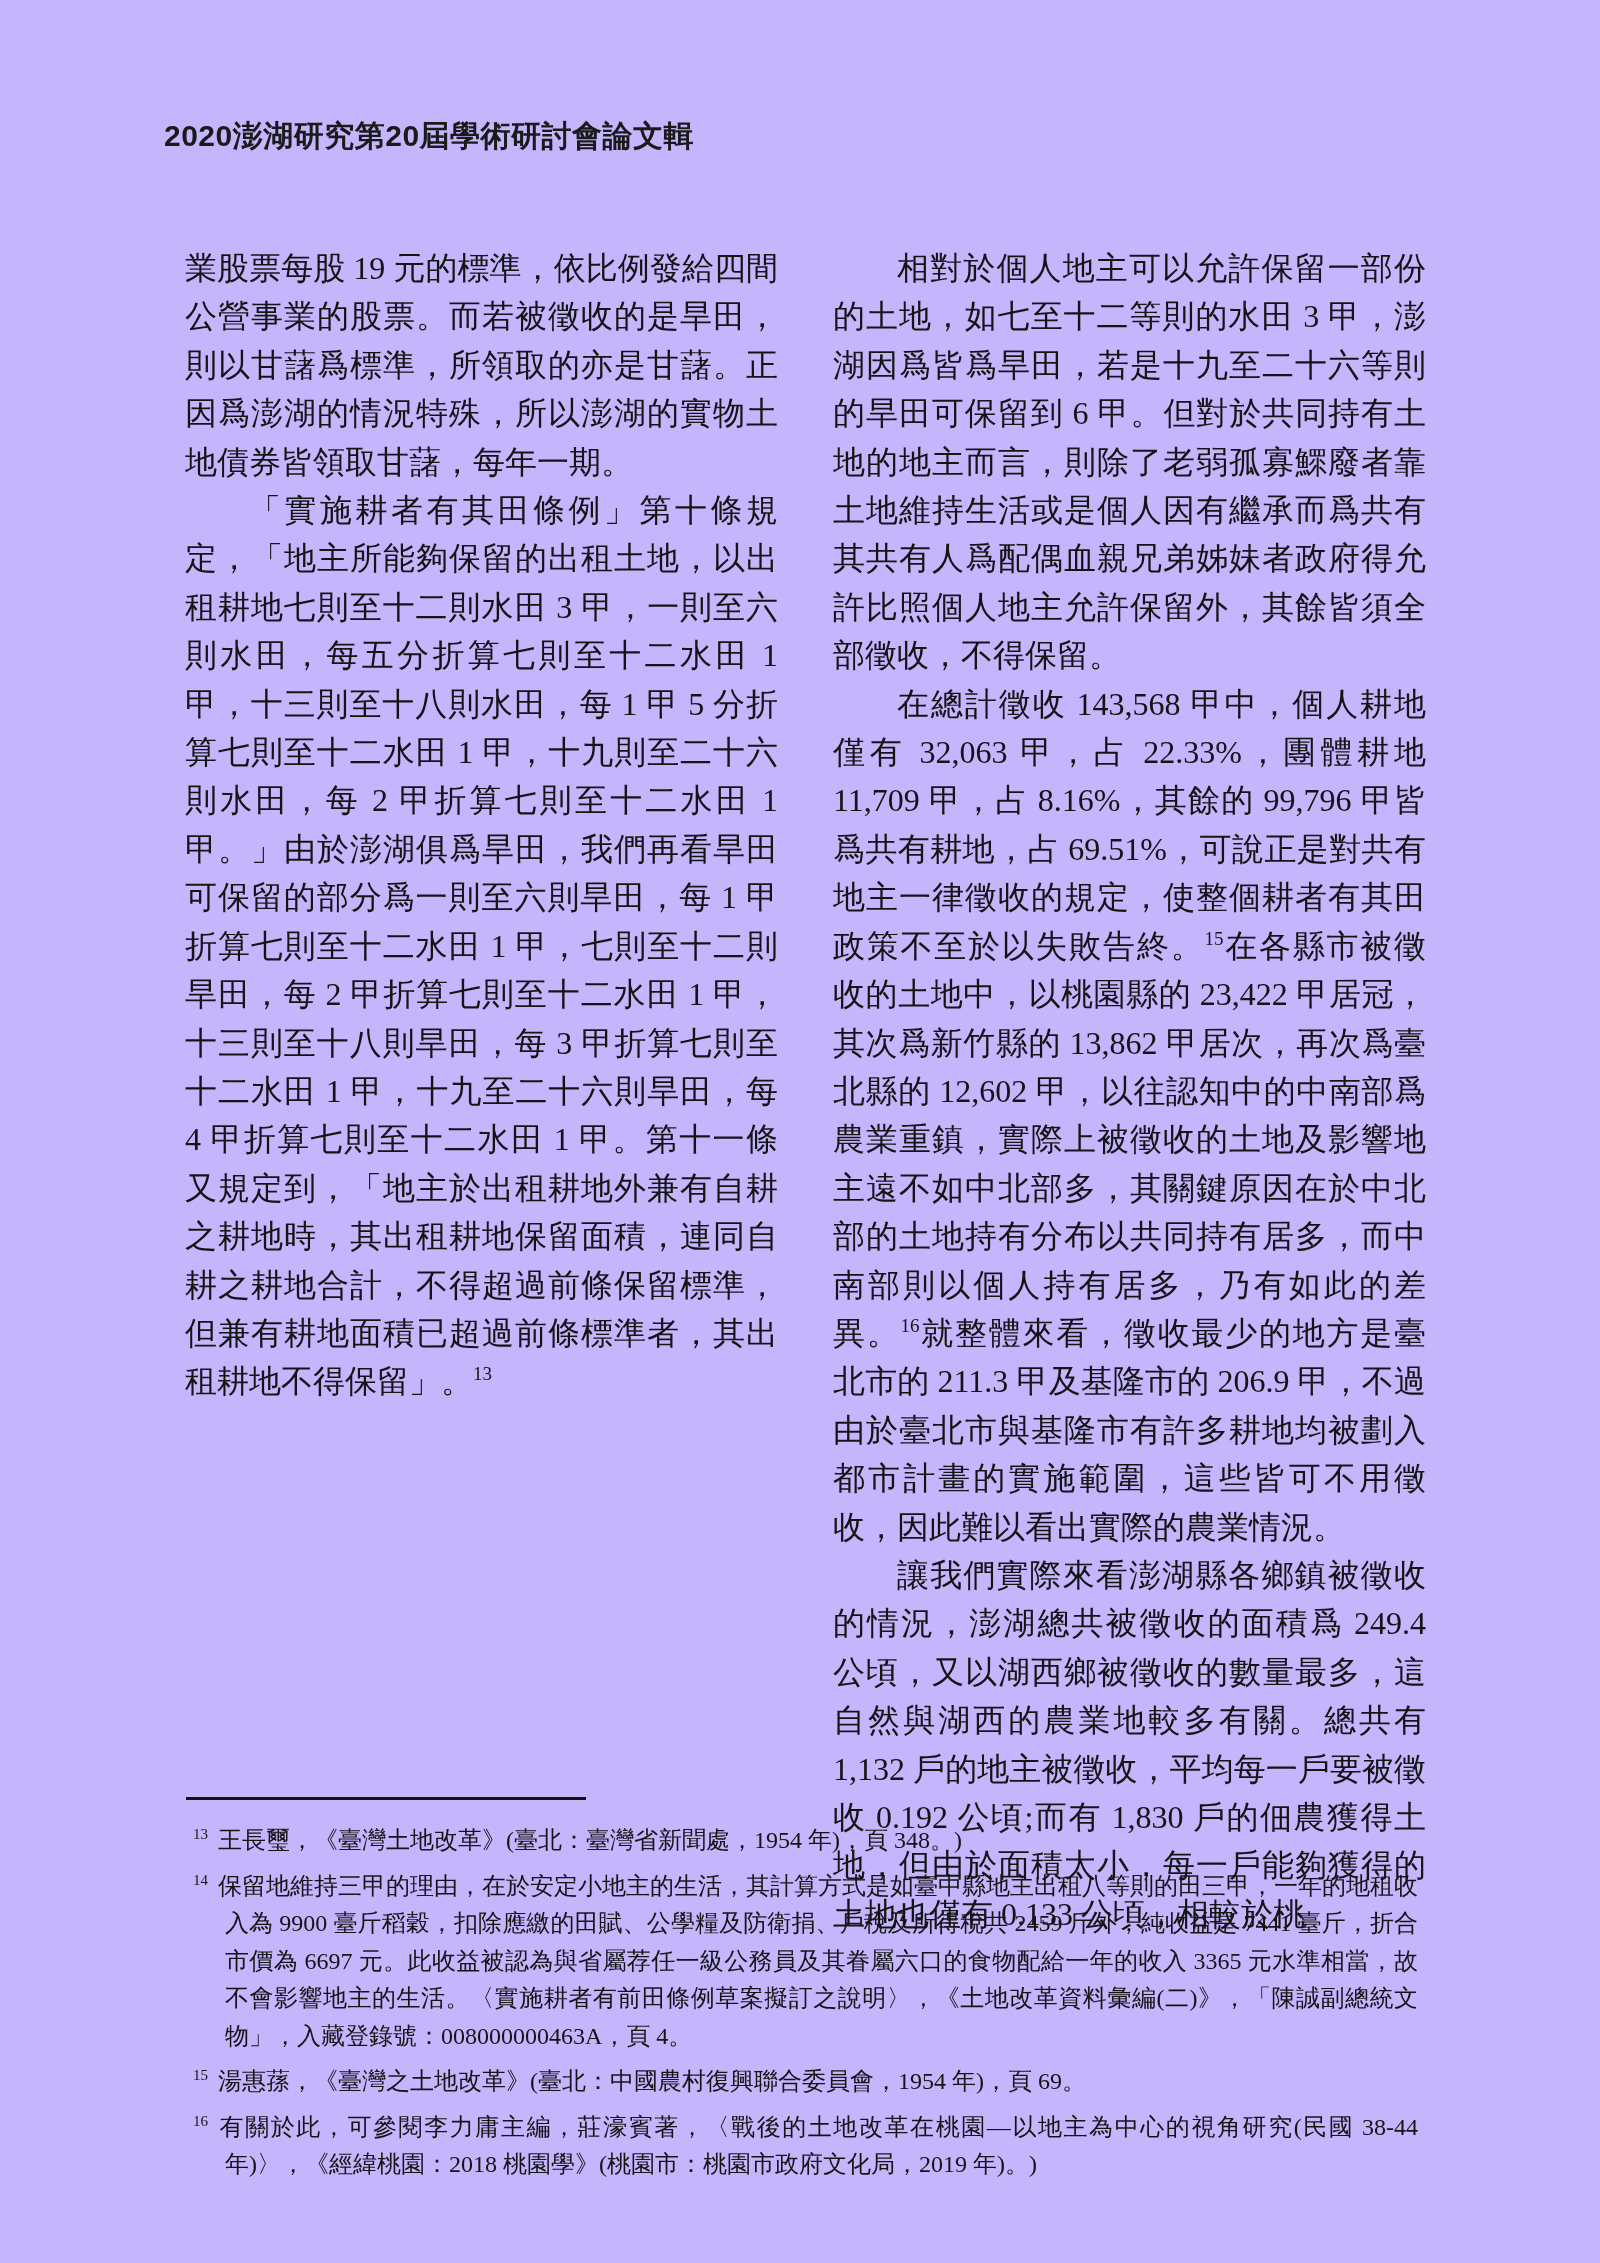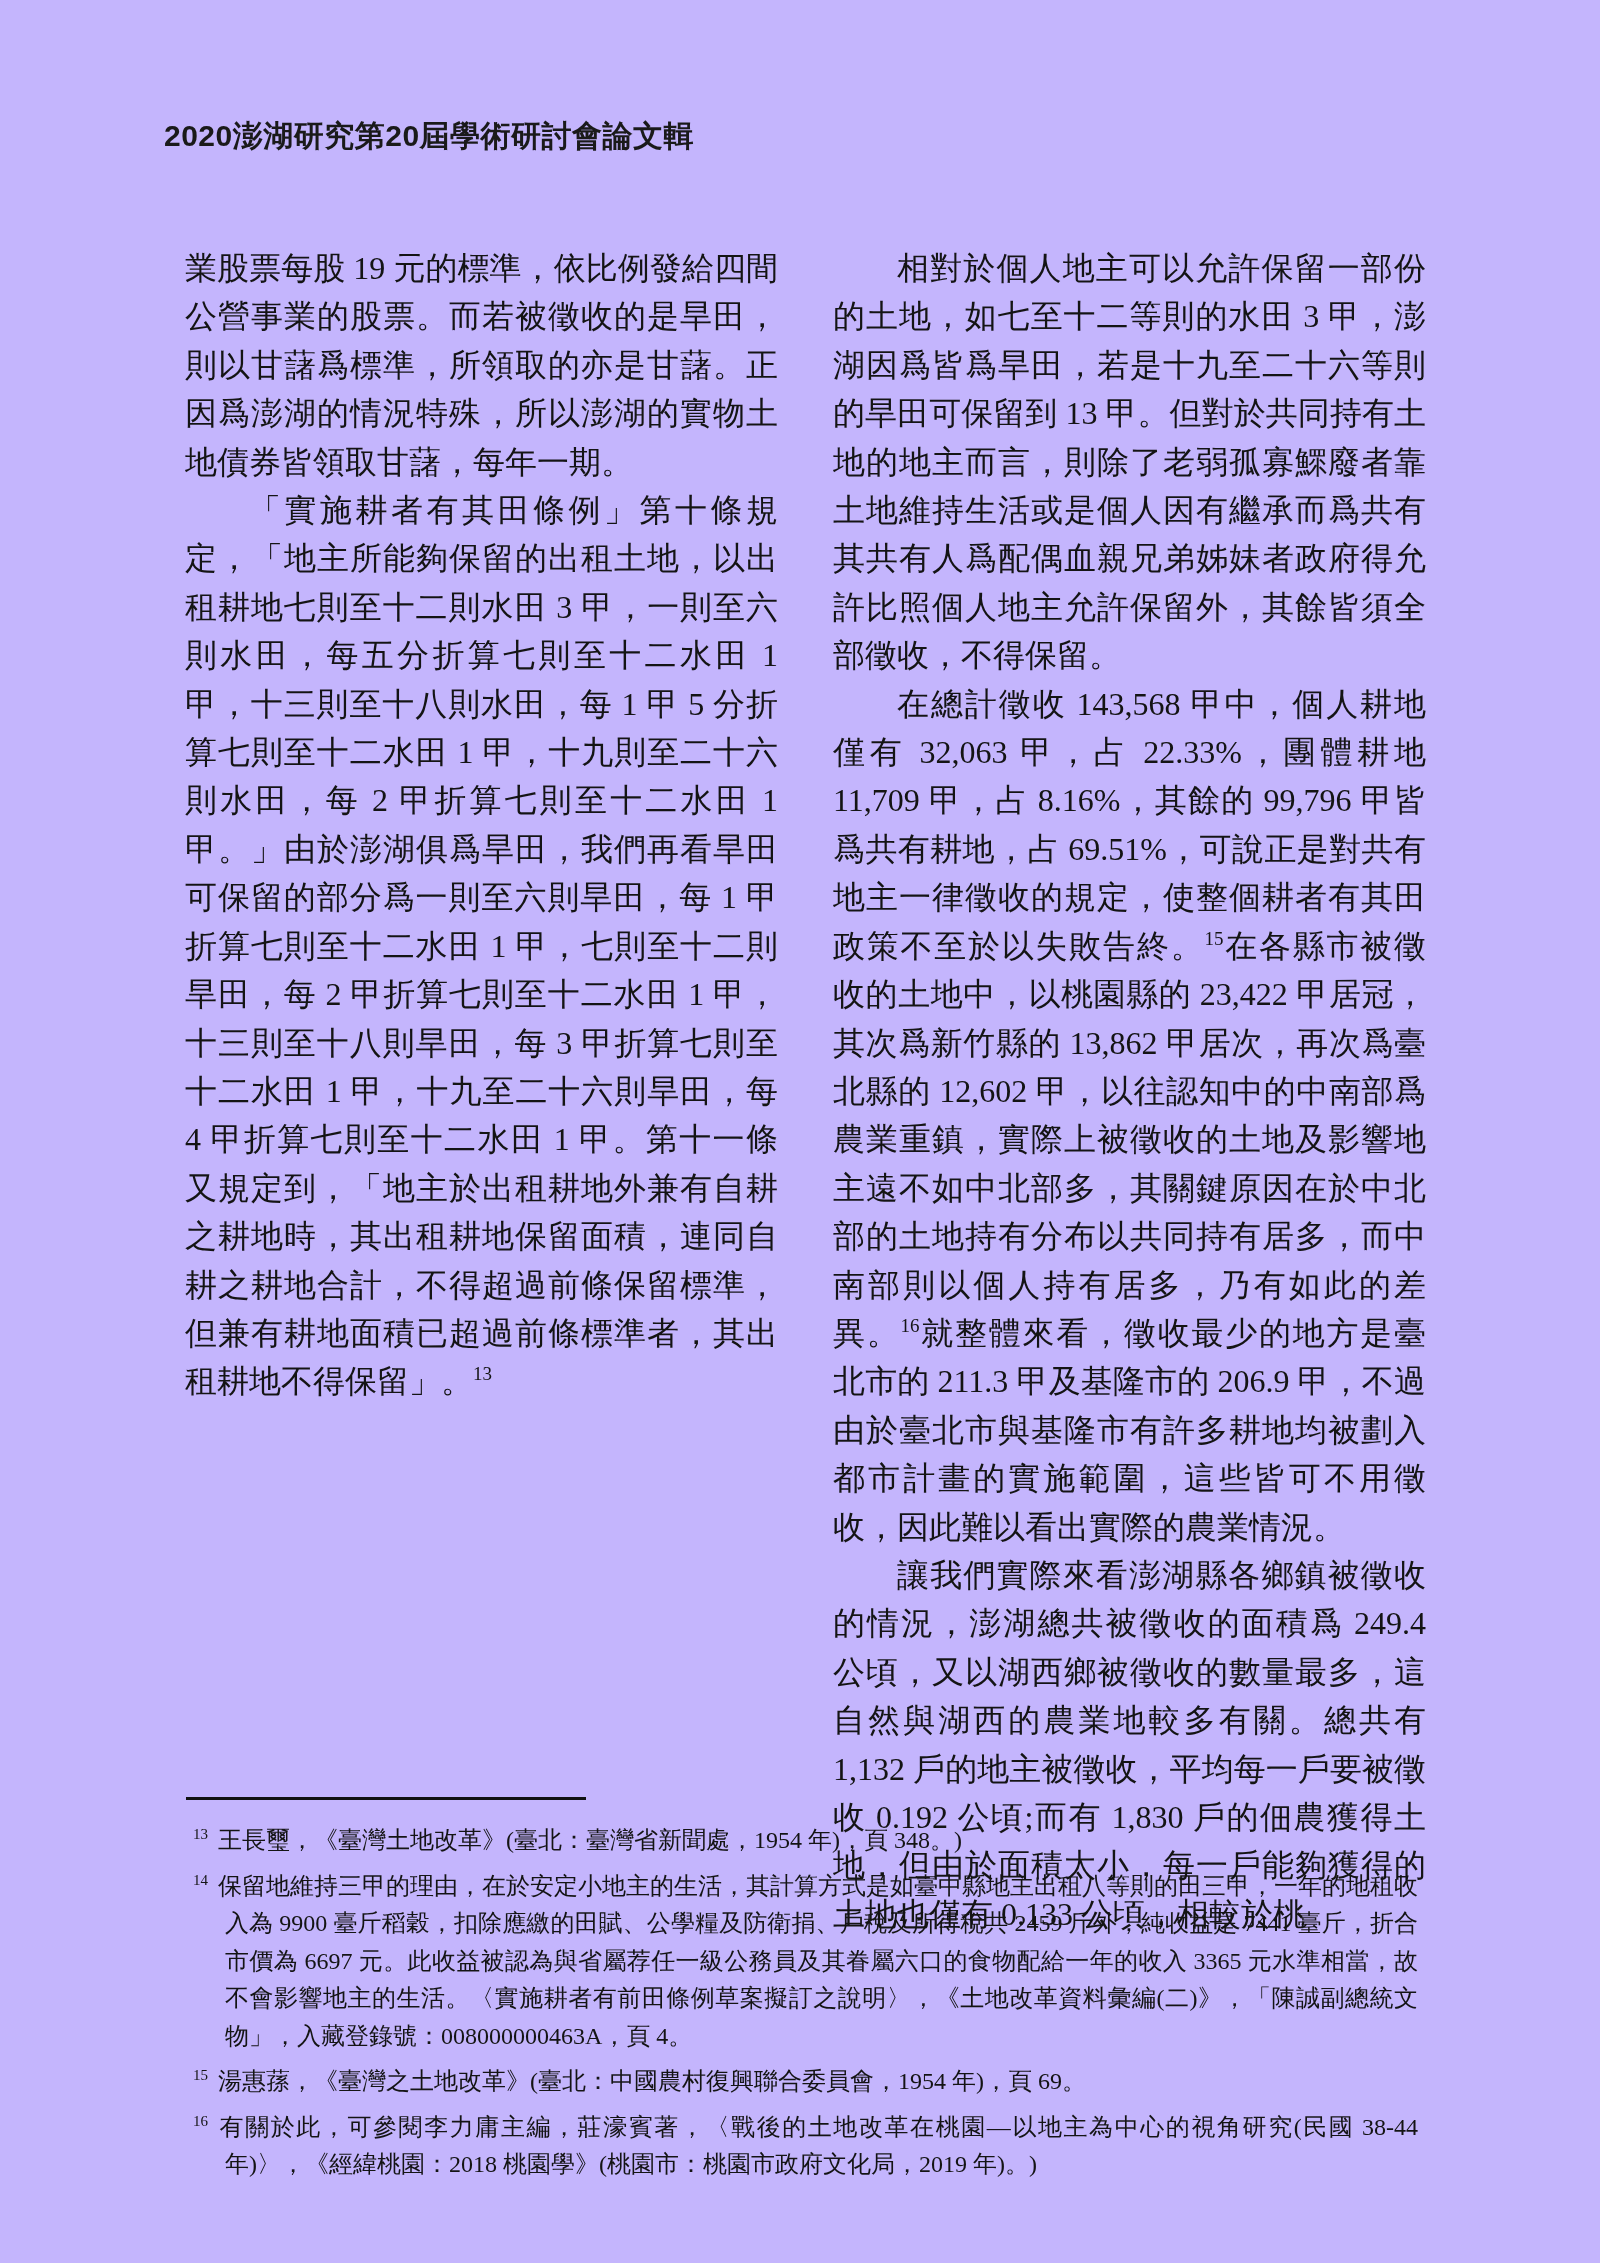--- a/index.html
+++ b/index.html
@@ -93,21 +93,21 @@
 
 <div class="page">
   <div class="running-head">2020澎湖研究第20屆學術研討會論文輯</div>
 
   <div class="columns">
     <div class="column">
         <p class="para"><span>業股票每股 19 元的標準，依比例發給四間公營事業的股票。而若被徵收的是旱田，則以甘藷爲標準，所領取的亦是甘藷。正因爲澎湖的情況特殊，所以澎湖的實物土地債券皆領取甘藷，每年一期。</span></p>
         <p class="para indent"><span>「實施耕者有其田條例」第十條規定，「地主所能夠保留的出租土地，以出租耕地七則至十二則水田 3 甲，一則至六則水田，每五分折算七則至十二水田 1 甲，十三則至十八則水田，每 1 甲 5 分折算七則至十二水田 1 甲，十九則至二十六則水田，每 2 甲折算七則至十二水田 1 甲。」由於澎湖俱爲旱田，我們再看旱田可保留的部分爲一則至六則旱田，每 1 甲折算七則至十二水田 1 甲，七則至十二則旱田，每 2 甲折算七則至十二水田 1 甲，十三則至十八則旱田，每 3 甲折算七則至十二水田 1 甲，十九至二十六則旱田，每 4 甲折算七則至十二水田 1 甲。第十一條又規定到，「地主於出租耕地外兼有自耕之耕地時，其出租耕地保留面積，連同自耕之耕地合計，不得超過前條保留標準，但兼有耕地面積已超過前條標準者，其出租耕地不得保留」。</span><sup class="fn-ref">13</sup></p>
       </div>
     <div class="column">
-        <p class="para indent"><span>相對於個人地主可以允許保留一部份的土地，如七至十二等則的水田 3 甲，澎湖因爲皆爲旱田，若是十九至二十六等則的旱田可保留到 13 甲。但對於共同持有土地的地主而言，則除了老弱孤寡鰥廢者靠土地維持生活或是個人因有繼承而爲共有其共有人爲配偶血親兄弟姊妹者政府得允許比照個人地主允許保留外，其餘皆須全部徵收，不得保留。</span></p>
+        <p class="para indent"><span>相對於個人地主可以允許保留一部份的土地，如七至十二等則的水田 3 甲，澎湖因爲皆爲旱田，若是十九至二十六等則的旱田可保留到 6 甲。但對於共同持有土地的地主而言，則除了老弱孤寡鰥廢者靠土地維持生活或是個人因有繼承而爲共有其共有人爲配偶血親兄弟姊妹者政府得允許比照個人地主允許保留外，其餘皆須全部徵收，不得保留。</span></p>
         <p class="para indent"><span>在總計徵收 143,568 甲中，個人耕地僅有 32,063 甲，占 22.33%，團體耕地 11,709 甲，占 8.16%，其餘的 99,796 甲皆爲共有耕地，占 69.51%，可說正是對共有地主一律徵收的規定，使整個耕者有其田政策不至於以失敗告終。</span><sup class="fn-ref">15</sup><span>在各縣市被徵收的土地中，以桃園縣的 23,422 甲居冠，其次爲新竹縣的 13,862 甲居次，再次爲臺北縣的 12,602 甲，以往認知中的中南部爲農業重鎮，實際上被徵收的土地及影響地主遠不如中北部多，其關鍵原因在於中北部的土地持有分布以共同持有居多，而中南部則以個人持有居多，乃有如此的差異。</span><sup class="fn-ref">16</sup><span>就整體來看，徵收最少的地方是臺北市的 211.3 甲及基隆市的 206.9 甲，不過由於臺北市與基隆市有許多耕地均被劃入都市計畫的實施範圍，這些皆可不用徵收，因此難以看出實際的農業情況。</span></p>
         <p class="para indent"><span>讓我們實際來看澎湖縣各鄉鎮被徵收的情況，澎湖總共被徵收的面積爲 249.4 公頃，又以湖西鄉被徵收的數量最多，這自然與湖西的農業地較多有關。總共有 1,132 戶的地主被徵收，平均每一戶要被徵收 0.192 公頃;而有 1,830 戶的佃農獲得土地，但由於面積太小，每一戶能夠獲得的土地也僅有 0.133 公頃，相較於桃</span></p>
       </div>
   </div>
 
   <div class="footnote-sep"></div>
 
   <div class="footnotes">
       <div class="footnote"><sup class="fn-num">13</sup><span>王長璽，《臺灣土地改革》(臺北：臺灣省新聞處，1954 年)，頁 348。)</span></div>
       <div class="footnote"><sup class="fn-num">14</sup><span>保留地維持三甲的理由，在於安定小地主的生活，其計算方式是如臺中縣地主出租八等則的田三甲，一年的地租收入為 9900 臺斤稻穀，扣除應繳的田賦、公學糧及防衛捐、戶稅及所得稅共 2459 斤外，純收益是 7441 臺斤，折合市價為 6697 元。此收益被認為與省屬荐任一級公務員及其眷屬六口的食物配給一年的收入 3365 元水準相當，故不會影響地主的生活。〈實施耕者有前田條例草案擬訂之說明〉，《土地改革資料彙編(二)》，「陳誠副總統文物」，入藏登錄號：008000000463A，頁 4。</span></div>

